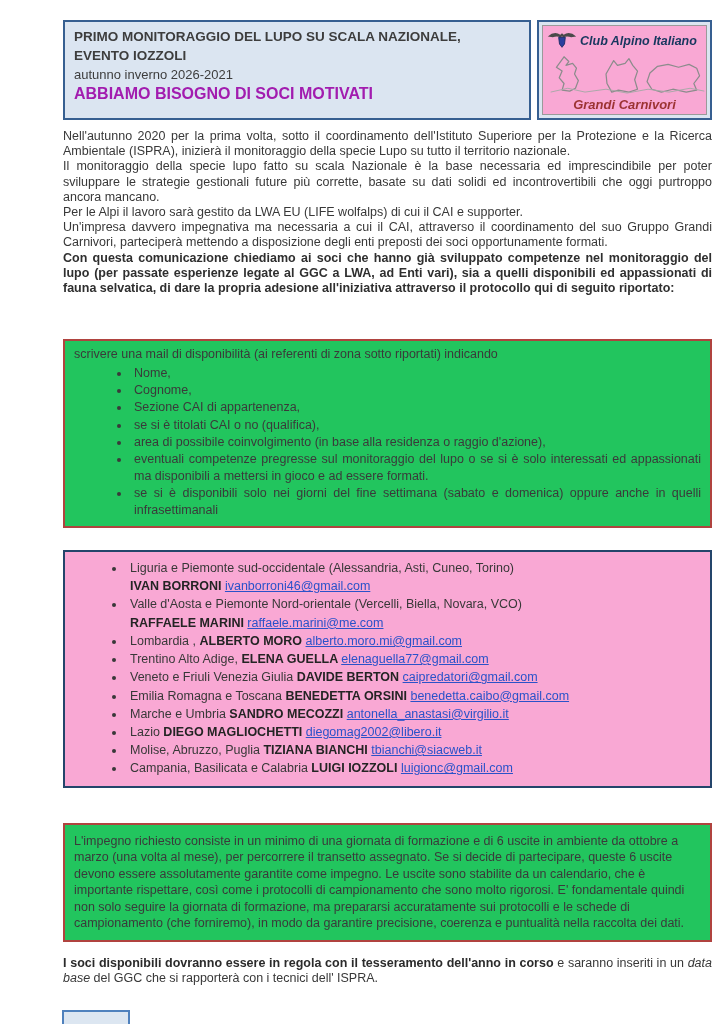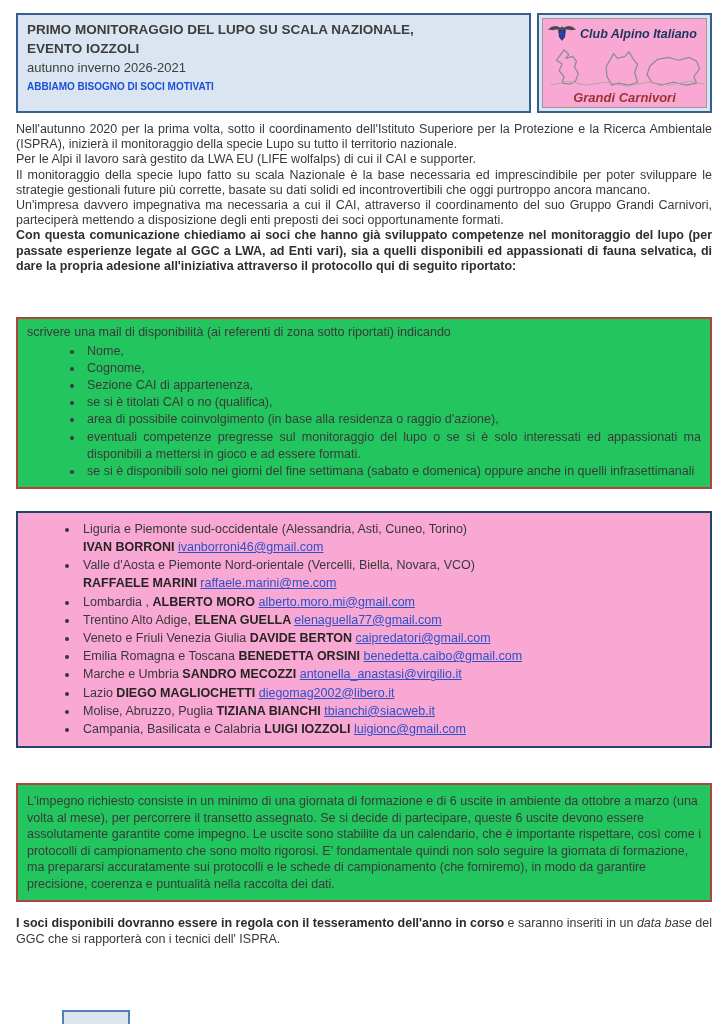--- a/index.html
+++ b/index.html
@@ -8,33 +8,33 @@
     position: relative;
     width: 724px;
     height: 1024px;
     margin: 0 auto;
     background: #ffffff;
     font-family: "Liberation Sans", "DejaVu Sans", sans-serif;
     font-size: 12.5px;
     color: #383838;
     overflow: hidden;
   }
-  .inner { padding: 13px 12px 0 16px; }
+  .inner { padding: 20px 12px 0 16px; margin-left: 47px; }
 
   
   .header-row { display: flex; gap: 6px; align-items: stretch; }
   .title-box {
     width: 515px;
     background: #dbe5f1;
     border: 2px solid #365f91;
     padding: 5px 9px 6px 9px;
   }
   .title-line { font-weight: bold; font-size: 13.5px; line-height: 19px; color: #3d3d3d; }
   .subtitle-line { font-size: 13px; line-height: 19px; color: #3d3d3d; }
-  .alert-line { font-weight: bold; font-size: 10px; line-height: 19px; color: #1d4ed8; }
+  .alert-line { font-weight: bold; font-size: 16px; line-height: 19px; color: #a21caf; }
 
   .logo-box {
     width: 175px;
     background: #dbe5f1;
     border: 2px solid #365f91;
     padding: 3px;
   }
   .logo-inner {
     background: #f9a8d4;
     border: 1px solid #9a9a9a;
@@ -125,22 +125,22 @@
               </g>
             </svg>
           </span>
           <div class="logo-group">Grandi Carnivori</div>
         </div>
       </div>
     </div>
 
     <div class="intro">
       <p>Nell'autunno 2020 per la prima volta, sotto il coordinamento dell'Istituto Superiore per la Protezione e la Ricerca Ambientale (ISPRA), inizierà il monitoraggio della specie Lupo su tutto il territorio nazionale.</p>
+      <p>Il monitoraggio della specie lupo fatto su scala Nazionale è la base necessaria ed imprescindibile per poter sviluppare le strategie gestionali future più corrette, basate su dati solidi ed incontrovertibili che oggi purtroppo ancora mancano.</p>
       <p>Per le Alpi il lavoro sarà gestito da LWA EU (LIFE wolfalps) di cui il CAI e supporter.</p>
-      <p>Il monitoraggio della specie lupo fatto su scala Nazionale è la base necessaria ed imprescindibile per poter sviluppare le strategie gestionali future più corrette, basate su dati solidi ed incontrovertibili che oggi purtroppo ancora mancano.</p>
       <p>Un'impresa davvero impegnativa ma necessaria a cui il CAI, attraverso il coordinamento del suo Gruppo Grandi Carnivori, parteciperà mettendo a disposizione degli enti preposti dei soci opportunamente formati.</p>
       <p class="bold">Con questa comunicazione chiediamo ai soci che hanno già sviluppato competenze nel monitoraggio del lupo (per passate esperienze legate al GGC a LWA, ad Enti vari), sia a quelli disponibili ed appassionati di fauna selvatica, di dare la propria adesione all'iniziativa attraverso il protocollo qui di seguito riportato:</p>
     </div>
 
     <div class="pink-box pink-box-1">
       <div class="lead">scrivere una mail di disponibilità (ai referenti di zona sotto riportati) indicando</div>
       <ul>
           <li>Nome,</li>
           <li>Cognome,</li>
           <li>Sezione CAI di appartenenza,</li>

